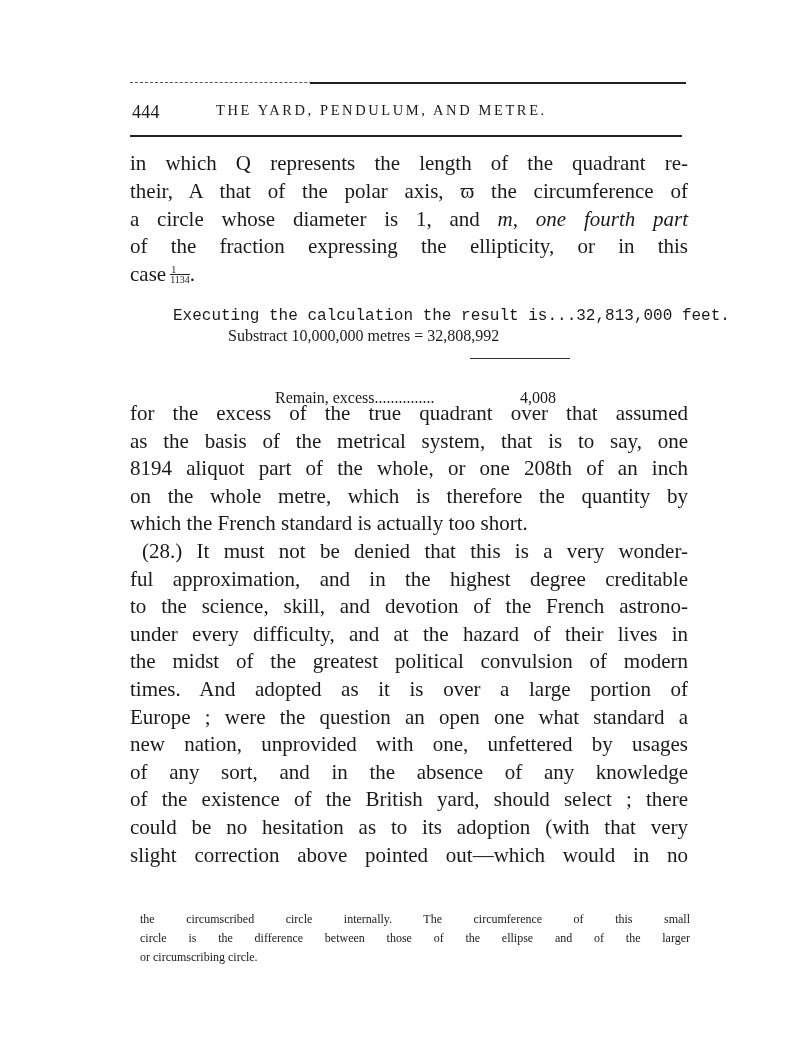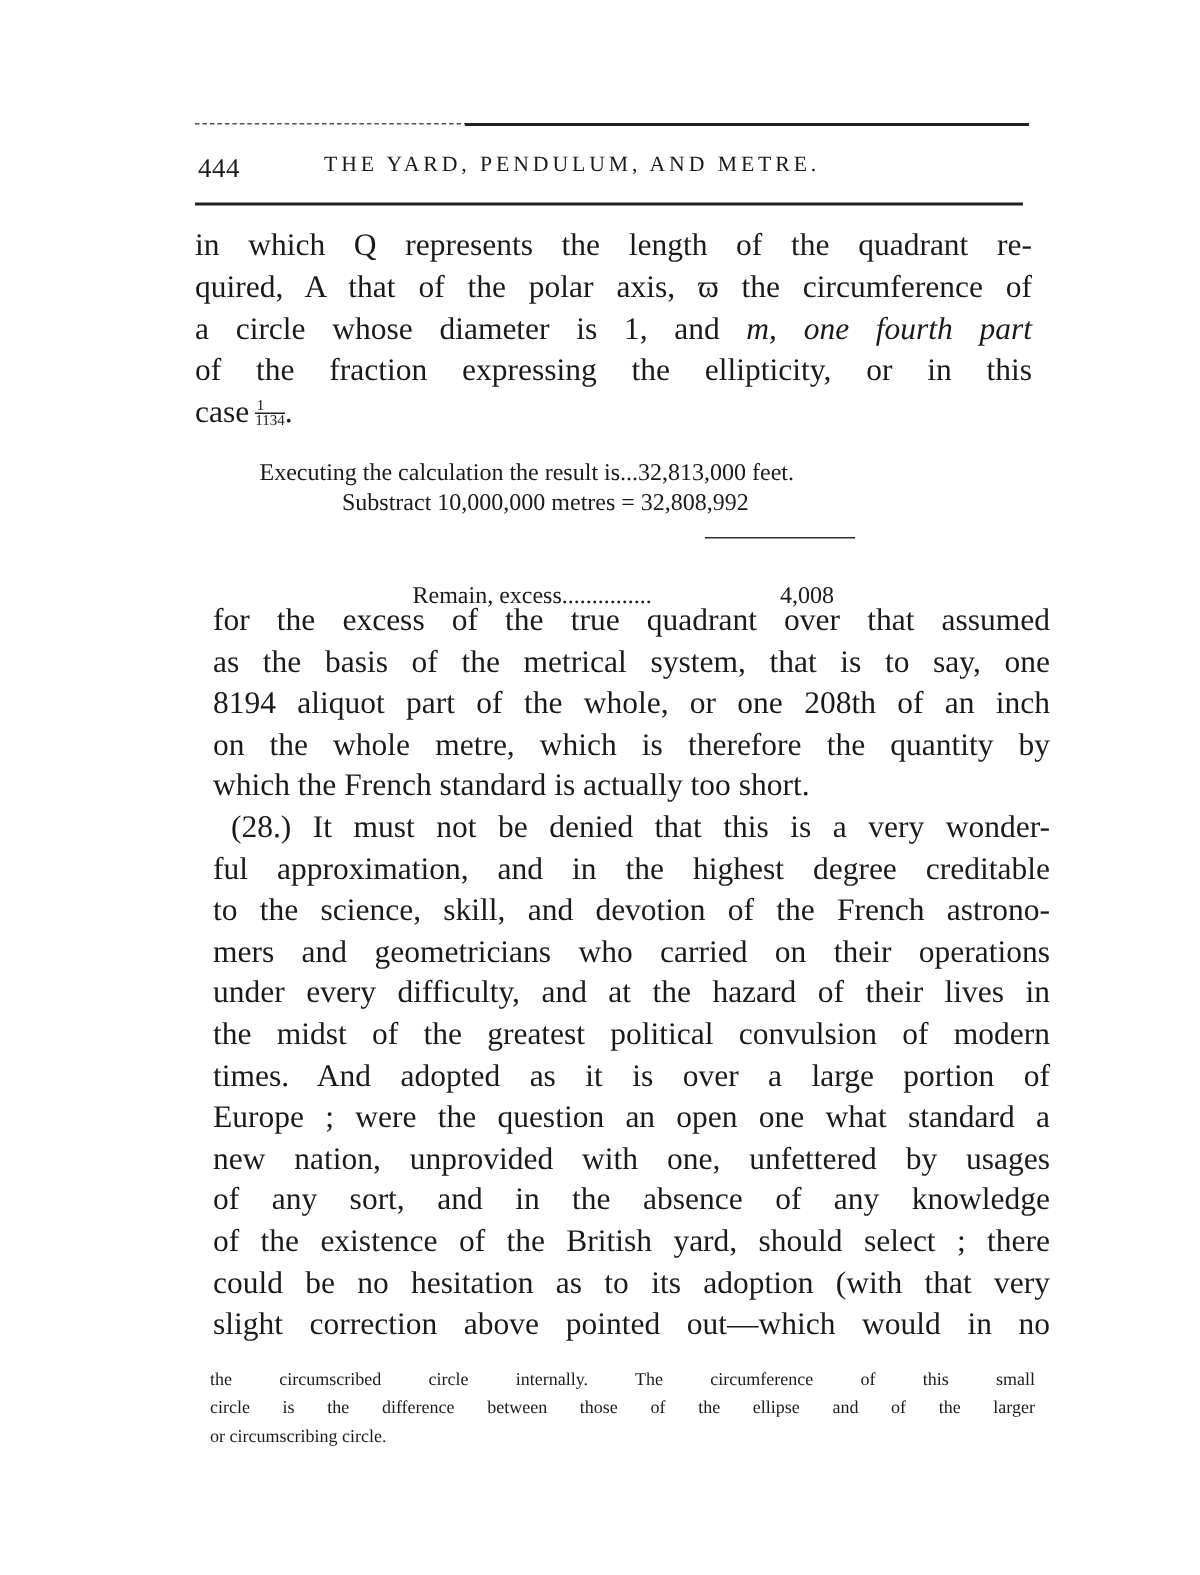--- a/index.html
+++ b/index.html
@@ -19,46 +19,46 @@
                font-size: 21px; line-height: 27.8px; text-align: justify; }
   .line { display: block; text-align: justify; text-align-last: justify; white-space: nowrap; }
   .line.last { text-align-last: left; }
   .frac { display: inline-block; vertical-align: -2px; font-size: 10px; line-height: 9px; text-align: center; margin-left: 4px; }
   .frac .num { display: block; border-bottom: 1px solid #222; padding: 0 1px; }
   .frac .den { display: block; }
   i { font-style: italic; }
 
   .calc { position: absolute; left: 0; top: 305px; width: 558px; font-size: 16px; line-height: 22px; }
   .calc .row { position: absolute; white-space: nowrap; }
-  .calc .r1 { left: 43px; top: 0; }
+  .calc .r1 { left: 43px; top: 0; font-family: Liberation Mono, monospace; }
   .calc .r2 { left: 98px; top: 20px; }
   .calc .sumrule { position: absolute; left: 340px; top: 53px; width: 100px; border-top: 1.5px solid #333; }
   .calc .r3 { left: 145px; top: 62px; margin-top: 20px; }
   .calc .r3 .val { position: absolute; left: 245px; top: 0; }
 
-  .body2 { position: absolute; left: 0; top: 400px; width: 558px; font-size: 21px; line-height: 27.6px; margin-left: 12px; }
+  .body2 { position: absolute; left: 0; top: 400px; width: 558px; font-size: 21px; line-height: 27.6px; }
   .footnote { position: absolute; left: 10px; top: 910px; width: 550px; font-size: 15.5px; line-height: 19px; }
   .footnote .line { font-size: 12px; }
 </style>
 </head>
 <body>
 
 <div class="page">
   <div class="rule-top">
       <div class="solid"></div>
     </div>
   <div class="header">
     <span class="pnum">444</span>
     <span class="running">THE YARD, PENDULUM, AND METRE.</span>
   </div>
   <div class="rule-bottom"></div>
 
   <div class="body-text">
     <span class="line">in which Q represents the length of the quadrant re-</span>
-    <span class="line">quired, A that of the polar axis, ϖ the circumference of</span>
+    <span class="line">their, A that of the polar axis, ϖ the circumference of</span>
     <span class="line"><span>a circle whose diameter is 1, and </span><i>m,</i> <i>one fourth part</i></span>
     <span class="line">of the fraction expressing the ellipticity, or in this</span>
     <span class="line last"><span>case</span><span class="frac"><span class="num">1</span><span class="den">1134</span></span><span>.</span></span>
   </div>
 
   <div class="calc">
     <div class="row r1">Executing the calculation the result is...32,813,000 feet.</div>
     <div class="row r2">Substract 10,000,000 metres = 32,808,992</div>
     <div class="sumrule"></div>
     <div class="row r3">
@@ -71,21 +71,20 @@
     <span class="line">for the excess of the true quadrant over that assumed</span>
     <span class="line">as the basis of the metrical system, that is to say, one</span>
     <span class="line">8194 aliquot part of the whole, or one 208th of an inch</span>
     <span class="line">on the whole metre, which is therefore the quantity by</span>
     <span class="line last">which the French standard is actually too short.</span>
     <div style="padding-left:12px;">
       <span class="line">(28.) It must not be denied that this is a very wonder-</span>
     </div>
     <span class="line">ful approximation, and in the highest degree creditable</span>
     <span class="line">to the science, skill, and devotion of the French astrono-</span>
-    <span class="line">mers and geometricians who carried on their operations</span>
     <span class="line">under every difficulty, and at the hazard of their lives in</span>
     <span class="line">the midst of the greatest political convulsion of modern</span>
     <span class="line">times.  And adopted as it is over a large portion of</span>
     <span class="line">Europe ; were the question an open one what standard a</span>
     <span class="line">new nation, unprovided with one, unfettered by usages</span>
     <span class="line">of any sort, and in the absence of any knowledge</span>
     <span class="line">of the existence of the British yard, should select ; there</span>
     <span class="line">could be no hesitation as to its adoption (with that very</span>
     <span class="line">slight correction above pointed out—which would in no</span>
   </div>

